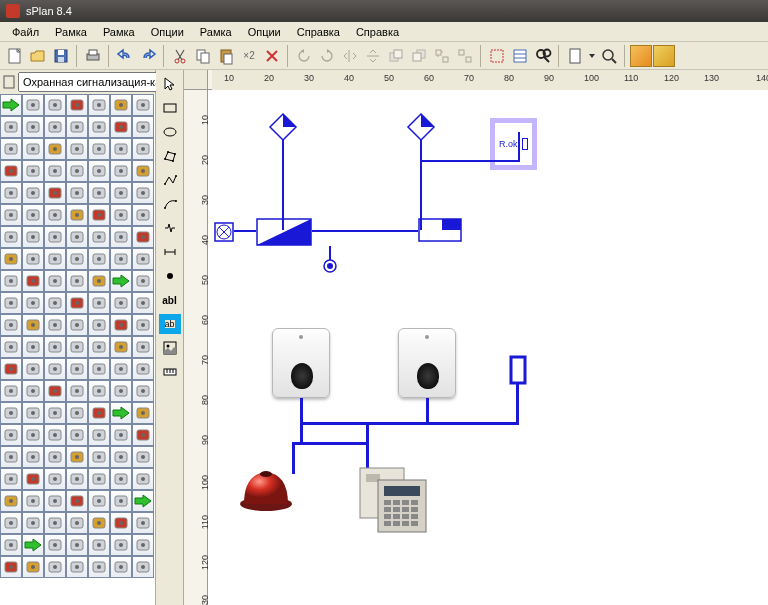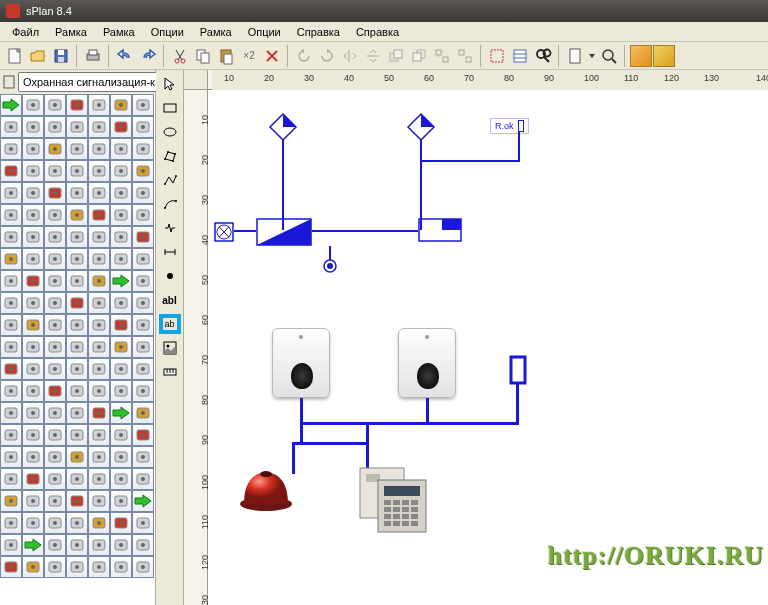--- a/index.html
+++ b/index.html
@@ -1240,21 +1240,21 @@
           <line x1="2" y1="4" x2="2" y2="10" stroke="#000"></line>
           <line x1="12" y1="4" x2="12" y2="10" stroke="#000"></line>
         </svg>
       </div>
     <div class="toolbtn">
         <svg width="14" height="14">
           <circle cx="7" cy="7" r="3" fill="#000"></circle>
         </svg>
       </div>
     <div class="toolbtn" style="font-size:10px; font-weight:bold;">abI</div>
-    <div class="toolbtn" style="font-size:9px; border:4px solid #0ea5e9;">ab</div>
+    <div class="toolbtn" style="font-size:9px; border:6px solid #0ea5e9;">ab</div>
     <div class="toolbtn">
         <svg width="14" height="14">
           <rect x="1" y="1" width="12" height="12" fill="none" stroke="#000"></rect>
           <circle cx="5" cy="5" r="1.5" fill="#000"></circle>
           <path d="M1 10 L5 7 L8 10 L11 6 L13 8 L13 13 L1 13 Z" fill="#888"></path>
         </svg>
       </div>
     <div class="toolbtn">
         <svg width="14" height="14">
           <rect x="1" y="4" width="12" height="6" fill="#fff" stroke="#000"></rect>
@@ -1305,21 +1305,21 @@
 
         <svg style="position:absolute; left:60px; top:22px;" width="30" height="30">
             <path d="M15 2 L28 15 L15 28 L2 15 Z" fill="none" stroke="#1818d6" stroke-width="1.5"></path>
             <path d="M15 2 L28 15 L15 15 Z" fill="#1818d6"></path>
           </svg>
         <svg style="position:absolute; left:198px; top:22px;" width="30" height="30">
             <path d="M15 2 L28 15 L15 28 L2 15 Z" fill="none" stroke="#1818d6" stroke-width="1.5"></path>
             <path d="M15 2 L28 15 L15 15 Z" fill="#1818d6"></path>
           </svg>
 
-        <div style="position:absolute; left:282px; top:28px; border:1px solid #c4b5fd; padding:1px 4px; font-size:9px; color:#1818d6; display:flex; align-items:center; gap:4px;">
+        <div style="position:absolute; left:282px; top:28px; border:5px solid #c4b5fd; padding:15px 4px; font-size:9px; color:#1818d6; display:flex; align-items:center; gap:4px;">
           <span>R.ok</span>
           <span style="display:inline-block; width:6px; height:12px; border:1px solid #1818d6;"></span>
         </div>
 
         <div class="wire" style="left:74px; top:50px; width:2px; height:90px;"></div>
         <div class="wire" style="left:212px; top:50px; width:2px; height:90px;"></div>
         <div class="wire" style="left:310px; top:42px; width:2px; height:30px;"></div>
         <div class="wire" style="left:212px; top:70px; width:100px; height:2px;"></div>
 
         <svg style="position:absolute; left:6px; top:132px;" width="20" height="20">
@@ -1399,17 +1399,16 @@
                 <rect x="35" y="55" width="7" height="5"></rect>
                 <rect x="44" y="55" width="7" height="5"></rect>
                 <rect x="53" y="55" width="7" height="5"></rect>
             </g>
           </svg>
         </div>
 
         <div class="wire" style="left:84px; top:352px; width:3px; height:32px;"></div>
         <div class="wire" style="left:84px; top:352px; width:76px; height:3px;"></div>
 
-        <div class="watermark">http://ORUKI.RU</div>
       </div>
     </div>
   </div>
 </div>
 
 </body></html>

